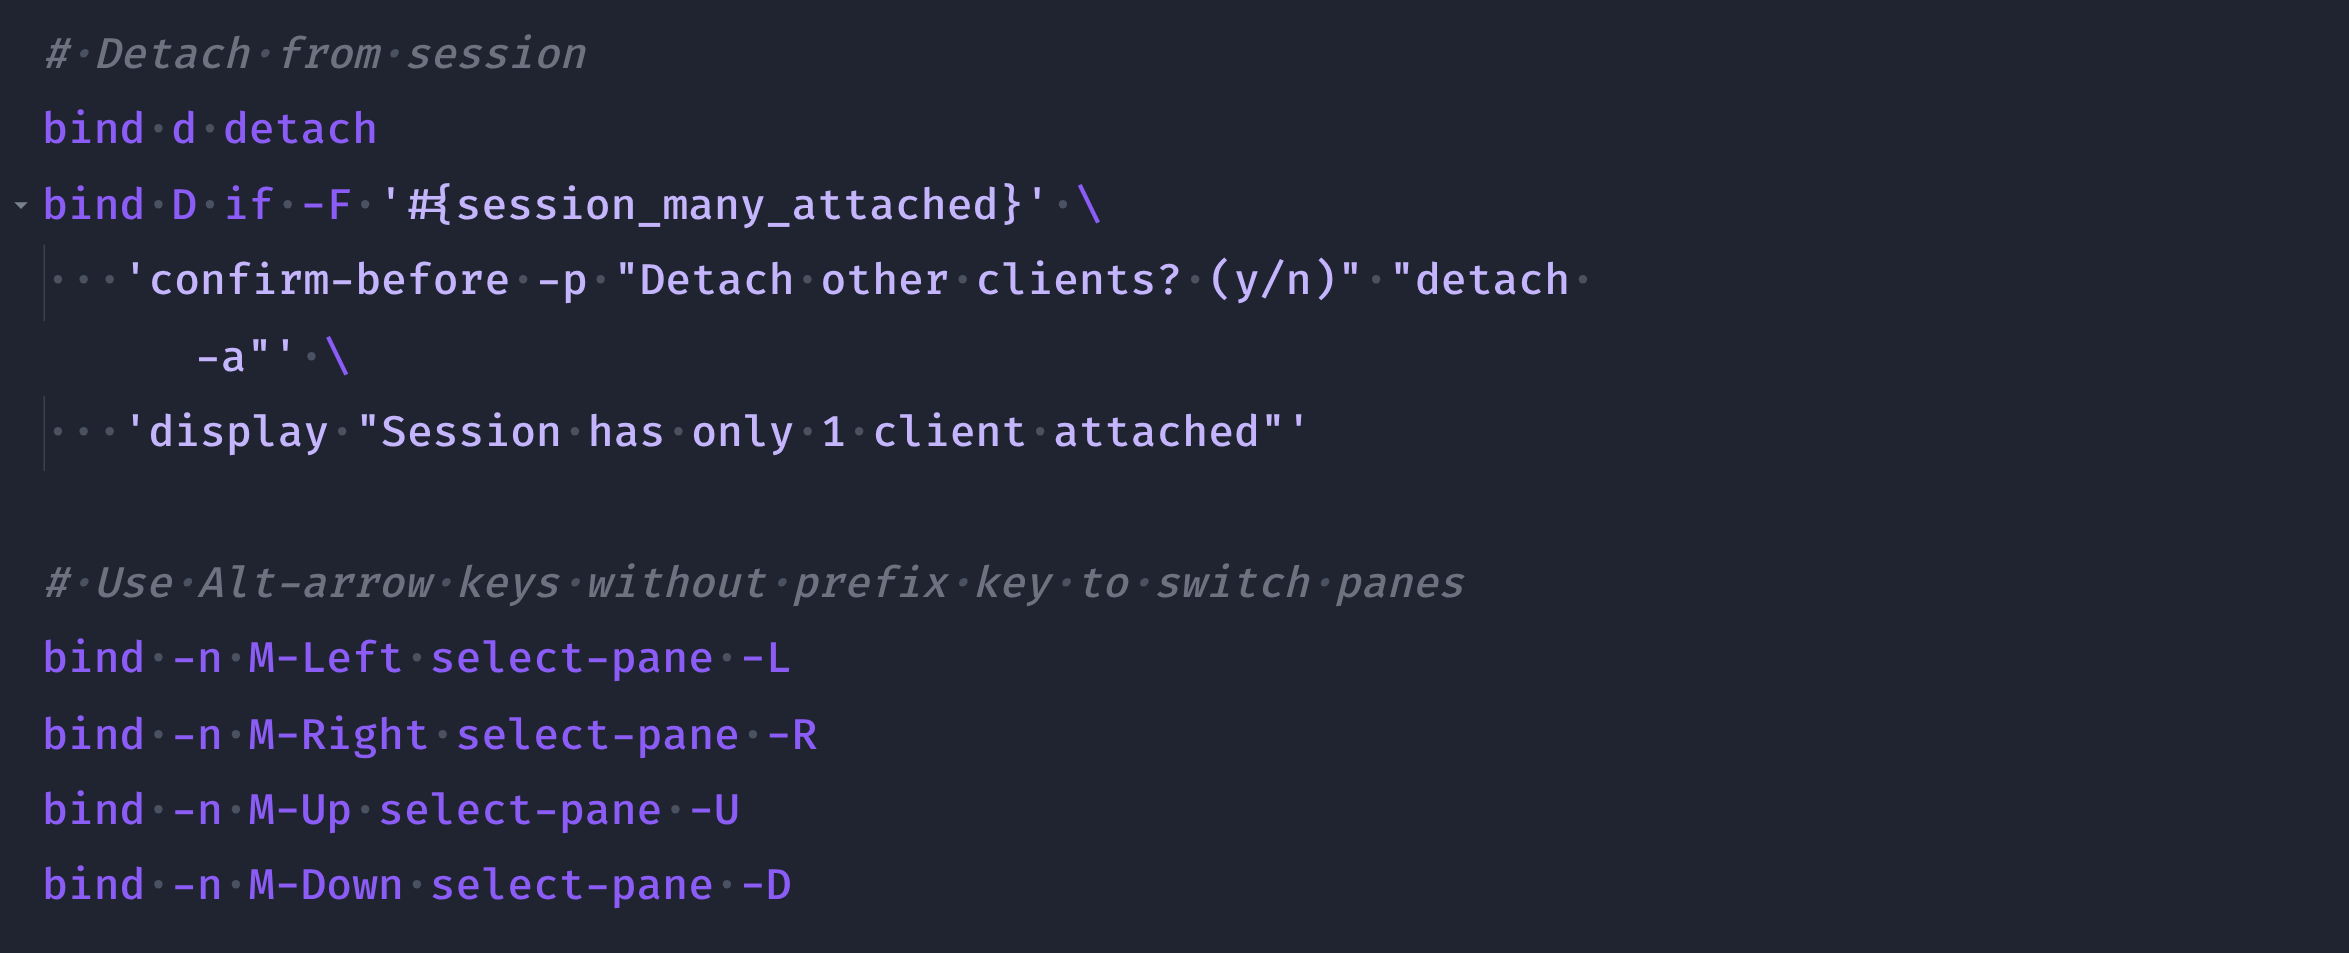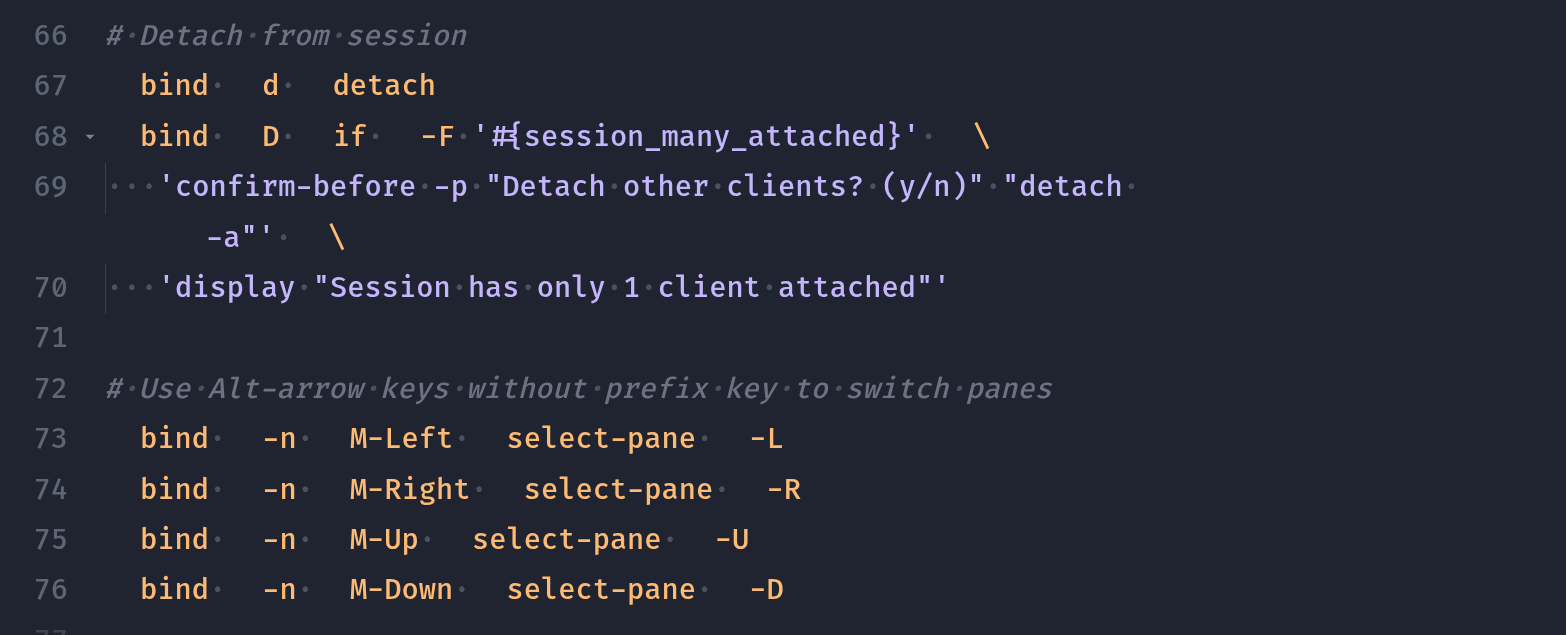--- a/index.html
+++ b/index.html
@@ -73,50 +73,34 @@
     color: #4a5160;
   }
   .comment {
     color: #6c7280;
     font-style: italic;
   }
   .str {
     color: #c4b5fd;
   }
   .txt {
-    color: #fdba74;
-    margin-left: 36px;
+    color: #8b5cf6;
   }
   .indent-guide {
     border-left: 1px solid #3a4050;
     margin-left: 1px;
     height: 100%;
     display: inline-flex;
     align-items: center;
   }
 </style>
 </head>
 <body>
 
 <div class="editor">
-  <div class="gutter" id="gutter">
-      <div class="gutter-line">66</div>
-      <div class="gutter-line">67</div>
-      <div class="gutter-line">68</div>
-      <div class="gutter-line">69</div>
-      <div class="gutter-line"></div>
-      <div class="gutter-line">70</div>
-      <div class="gutter-line">71</div>
-      <div class="gutter-line">72</div>
-      <div class="gutter-line">73</div>
-      <div class="gutter-line">74</div>
-      <div class="gutter-line">75</div>
-      <div class="gutter-line">76</div>
-      <div class="gutter-line" style="opacity: 0.5;">77</div>
-    </div>
   <div class="fold-area" id="fold">
       <div class="fold-line"></div>
       <div class="fold-line"></div>
       <div class="fold-line">
         <span class="fold-icon"><svg viewBox="0 0 16 16" fill="currentColor">
             <path d="M4 6l4 4 4-4z"></path>
           </svg></span>
       </div>
       <div class="fold-line"></div>
       <div class="fold-line"></div>

